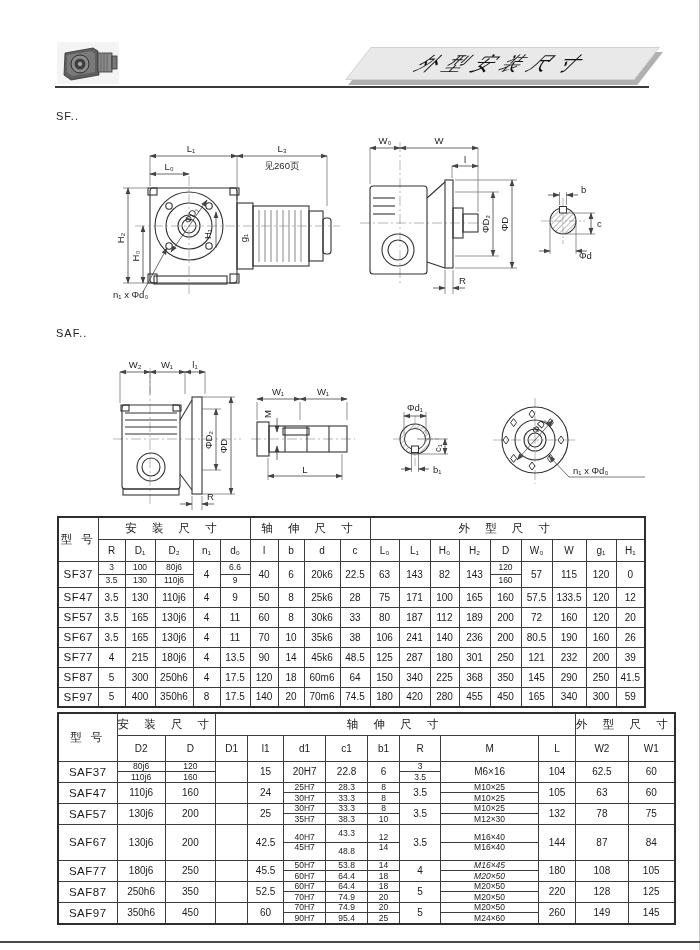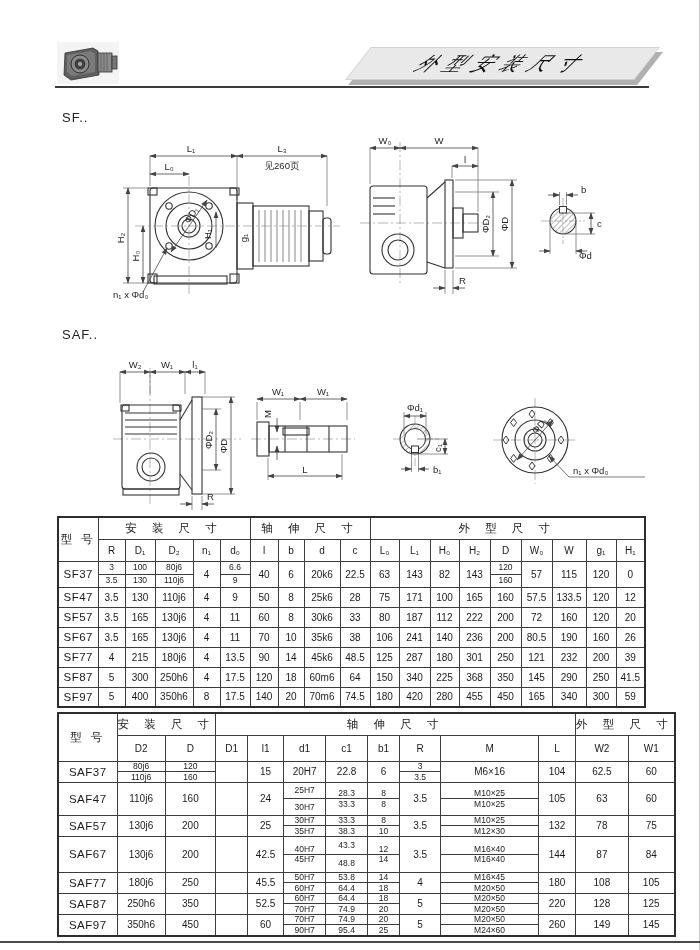--- a/index.html
+++ b/index.html
@@ -7,21 +7,21 @@
         font-family:"Liberation Sans","DejaVu Sans",sans-serif;color:#1a1a1a;overflow:hidden;
         box-shadow:inset -1px 0 0 #c9c9c9;}
   .page-bottom-rule{position:absolute;left:0;top:941px;width:700px;height:2px;background:#4a4a4a;}
   
   .photo{position:absolute;left:57px;top:42px;width:62px;height:42px;}
   .title-wrap{position:absolute;left:358px;top:47px;width:287px;height:31px;
               transform:skewX(-38deg);background:#e9e9e9;box-shadow:7px 5px 0 #b0b0b0;border:1px solid #d2d2d2;}
   .title-text{width:100%;height:100%;display:flex;align-items:center;justify-content:center;
               font-size:19px;letter-spacing:9px;font-style:italic;color:#111;white-space:nowrap;}
   .header-rule{position:absolute;left:55px;top:86px;width:594px;height:2px;background:#3a3a3a;}
-  .sec-label{position:absolute;left:62px;font-size:13px;letter-spacing:1px;color:#222;}
+  .sec-label{position:absolute;left:56px;font-size:11px;letter-spacing:1px;color:#222;}
   
   .drawing{position:absolute;left:55px;}
   svg text{font-family:"Liberation Sans","DejaVu Sans",sans-serif;font-size:9.5px;fill:#1f1f1f;}
   
   .dim-table{position:absolute;left:57px;border-collapse:collapse;table-layout:fixed;
              border:2px solid #2d2d2d;background:#fff;}
   .dim-table th,.dim-table td{border:1px solid #3c3c3c;padding:0;text-align:center;
              vertical-align:middle;font-weight:normal;overflow:hidden;white-space:nowrap;}
   .group-head{font-size:11.5px;letter-spacing:6px;}
   .model-head{font-size:11.5px;letter-spacing:3px;}
@@ -478,21 +478,21 @@
           <td>130j6</td>
           <td>4</td>
           <td>11</td>
           <td>60</td>
           <td>8</td>
           <td>30k6</td>
           <td>33</td>
           <td>80</td>
           <td>187</td>
           <td>112</td>
-          <td>222</td>
+          <td>189</td>
           <td>200</td>
           <td>72</td>
           <td>160</td>
           <td>120</td>
           <td>20</td>
         </tr>
         <tr style="height: 20px;">
           <td class="model-cell">SF67</td>
           <td>3.5</td>
           <td>165</td>
@@ -647,21 +647,21 @@
           <td>62.5</td>
           <td>60</td>
         </tr>
         <tr style="height: 21px;">
           <td class="model-cell">SAF47</td>
           <td>110j6</td>
           <td>160</td>
           <td></td>
           <td>24</td>
           <td>
-            <div class="cell-split" style="height: 32px; text-align: center;">
+            <div class="cell-split" style="height: 20px; text-align: center;">
               <div>25H7</div>
               <div>30H7</div>
             </div>
           </td>
           <td>
             <div class="cell-split" style="height: 20px;">
               <div>28.3</div>
               <div>33.3</div>
             </div>
           </td>
@@ -771,21 +771,21 @@
             </div>
           </td>
           <td>
             <div class="cell-split" style="height: 20px;">
               <div>14</div>
               <div>18</div>
             </div>
           </td>
           <td>4</td>
           <td>
-            <div class="cell-split" style="height: 20px;">
+            <div class="cell-split" style="height: 20px; font-style: italic;">
               <div>M16×45</div>
               <div>M20×50</div>
             </div>
           </td>
           <td>180</td>
           <td>108</td>
           <td>105</td>
         </tr>
         <tr style="height: 21px; margin-left: 44px;">
           <td class="model-cell">SAF87</td>

